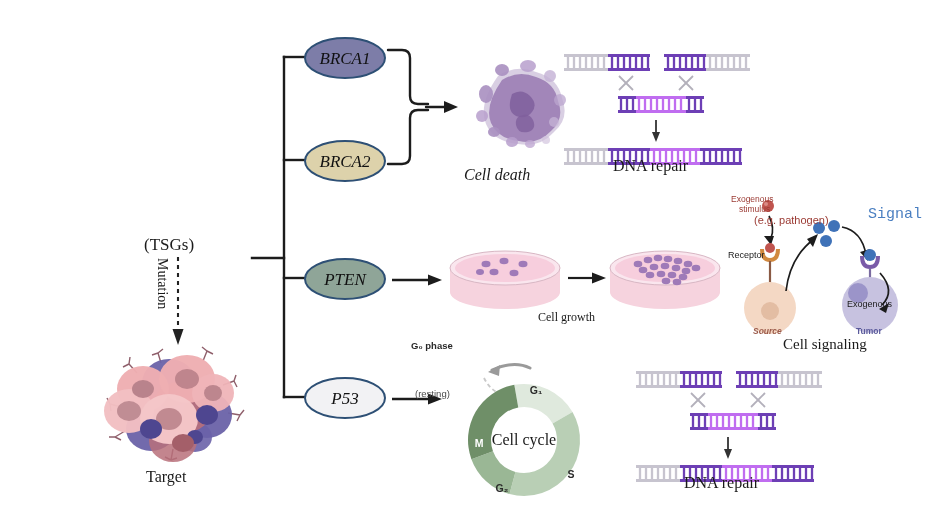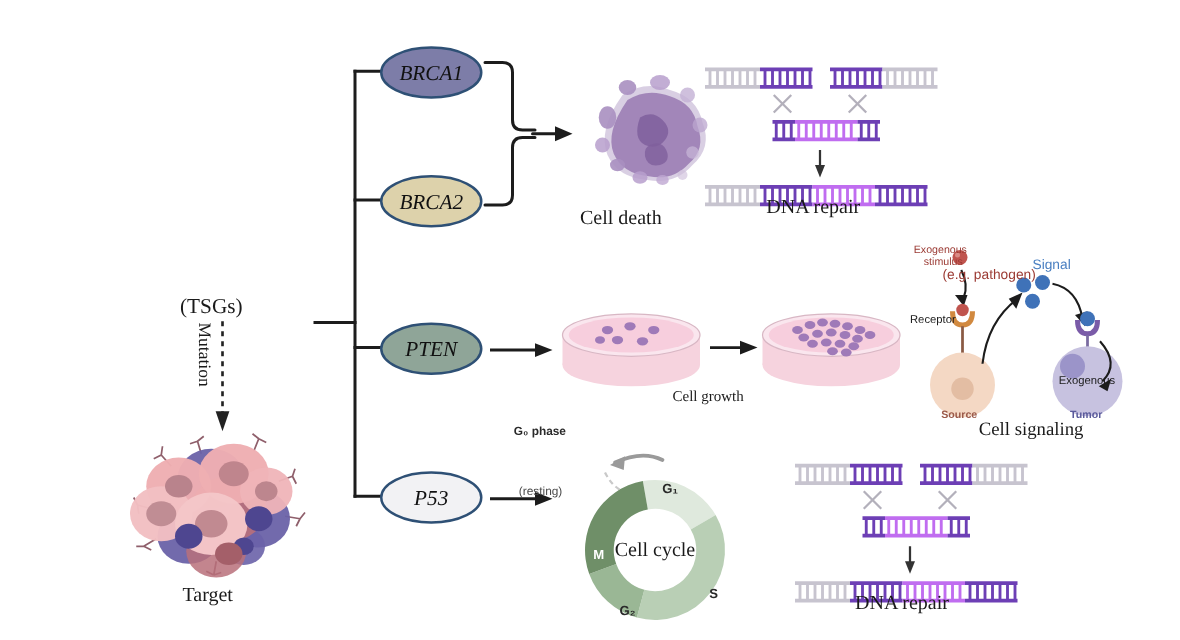--- a/index.html
+++ b/index.html
@@ -119,21 +119,21 @@
       <ellipse cx="44" cy="84" rx="6" ry="5" fill="#b79fcc" opacity="0.85"></ellipse>
       <ellipse cx="62" cy="86" rx="5" ry="4" fill="#bfa8d2" opacity="0.8"></ellipse>
       <ellipse cx="34" cy="12" rx="7" ry="6" fill="#a98fc0" opacity="0.9"></ellipse>
       <ellipse cx="60" cy="8" rx="8" ry="6" fill="#b79fcc" opacity="0.85"></ellipse>
       <ellipse cx="82" cy="18" rx="6" ry="6" fill="#c3b0d4" opacity="0.8"></ellipse>
       <ellipse cx="92" cy="42" rx="6" ry="6" fill="#bba6cf" opacity="0.75"></ellipse>
       <ellipse cx="86" cy="64" rx="5" ry="5" fill="#c9b8d8" opacity="0.7"></ellipse>
       <ellipse cx="78" cy="82" rx="4" ry="4" fill="#cfc0dc" opacity="0.65"></ellipse>
     </g>
   </svg>
-  <div class="lbl" style="left:464px;top:166px;font-size:16px;">Cell death</div>
+  <div class="lbl" style="left:464px;top:166px;font-size:16px;font-style:italic;">Cell death</div>
 
   <svg class="abs" style="left:556px;top:48px;" width="200" height="110">
     <defs>
       <g id="rungsG">
           <g stroke="#c7c4cf" stroke-width="2.4">
         <line x1="2" y1="2" x2="2" y2="15"></line>
             <line x1="8" y1="2" x2="8" y2="15"></line>
         <line x1="14" y1="2" x2="14" y2="15"></line>
             <line x1="20" y1="2" x2="20" y2="15"></line>
         <line x1="26" y1="2" x2="26" y2="15"></line>
@@ -361,23 +361,23 @@
     <circle cx="180" cy="110" r="28" fill="#c7c2e0"></circle>
     <circle cx="168" cy="98" r="10" fill="#9b94c9"></circle>
 
     <path d="M190,78 q16,18 2,32" stroke="#1c1c1c" stroke-width="1.7" fill="none"></path>
     <polygon points="189,114 199,108 196,118" fill="#1c1c1c"></polygon>
   </svg>
   <div class="lbl small-sans" style="left:731px;top:194px;font-size:8.5px;color:#9b3a33;">Exogenous</div>
   <div class="lbl small-sans" style="left:739px;top:204px;font-size:8.5px;color:#9b3a33;">stimulus</div>
   <div class="lbl small-sans" style="left:723px;top:214px;font-size:11px;color:#9b3a33;margin-left:31px;">(e.g. pathogen)</div>
   <div class="lbl small-sans" style="left:728px;top:250px;font-size:9px;color:#1a1a1a;">Receptor</div>
-  <div class="lbl small-sans" style="left:826px;top:206px;font-size:11px;color:#4a7fc1;">Signal</div>
+  <div class="lbl small-sans" style="left:868px;top:206px;font-size:15px;color:#4a7fc1;font-family:Liberation Mono, monospace;">Signal</div>
   <div class="lbl small-sans" style="left:847px;top:299px;font-size:9px;color:#1a1a1a;">Exogenous</div>
-  <div class="lbl small-sans" style="left:753px;top:326px;font-size:8.5px;font-weight:bold;color:#9b5a4a;">Source</div>
+  <div class="lbl small-sans" style="left:753px;top:326px;font-size:8.5px;font-weight:bold;color:#9b5a4a;font-style:italic;">Source</div>
   <div class="lbl small-sans" style="left:856px;top:326px;font-size:8.5px;font-weight:bold;color:#5a5a9b;">Tumor</div>
   <div class="lbl" style="left:783px;top:336px;font-size:15px;">Cell signaling</div>
 
   <svg class="abs" style="left:440px;top:352px;" width="170" height="160">
 
     <path d="M52,18 q22,-10 38,-2" stroke="#9a9a9a" stroke-width="3" fill="none" stroke-linecap="round"></path>
     <polygon points="48,20 60,13 59,24" fill="#9a9a9a"></polygon>
     <path d="M44,26 q8,16 24,18" stroke="#c9c9c9" stroke-width="1.8" fill="none" stroke-dasharray="4,3"></path>
     <polygon points="72,45 60,41 63,50" fill="#c9c9c9"></polygon>
 

